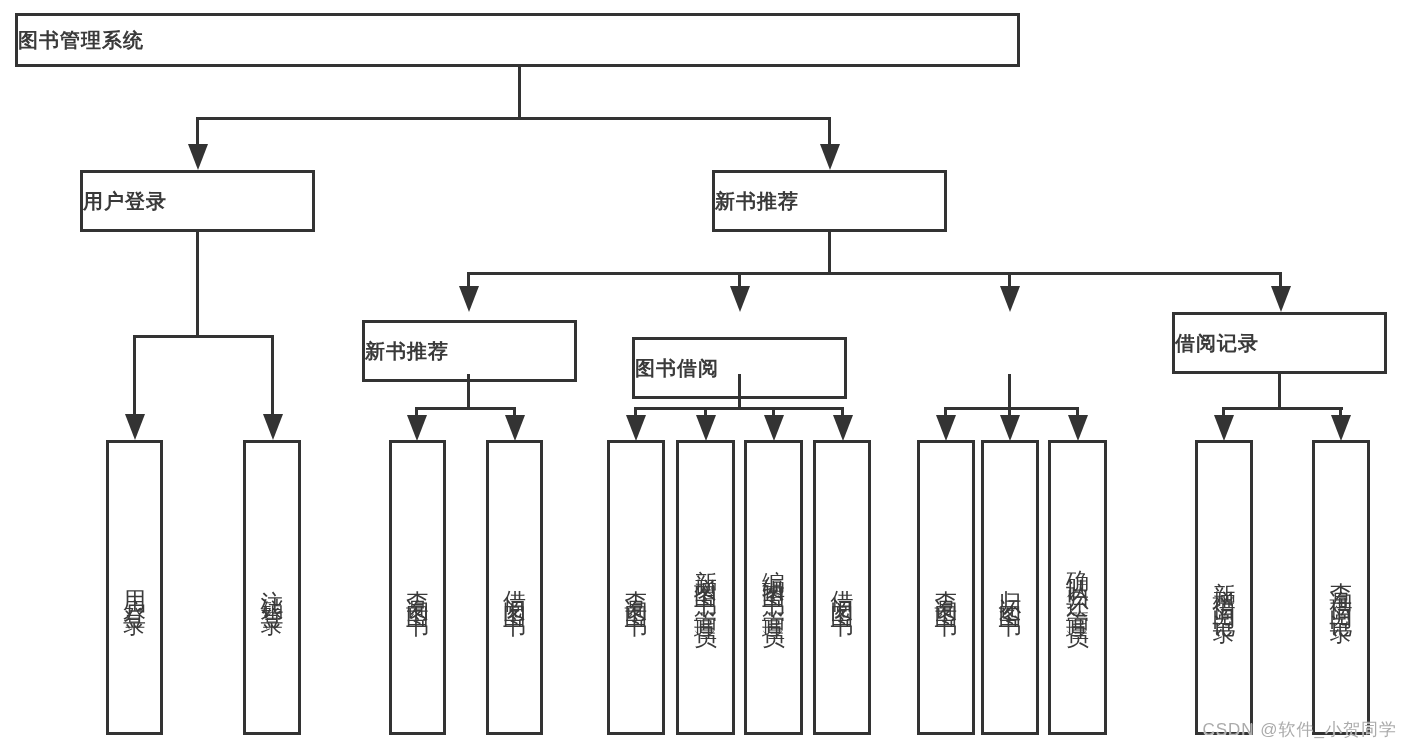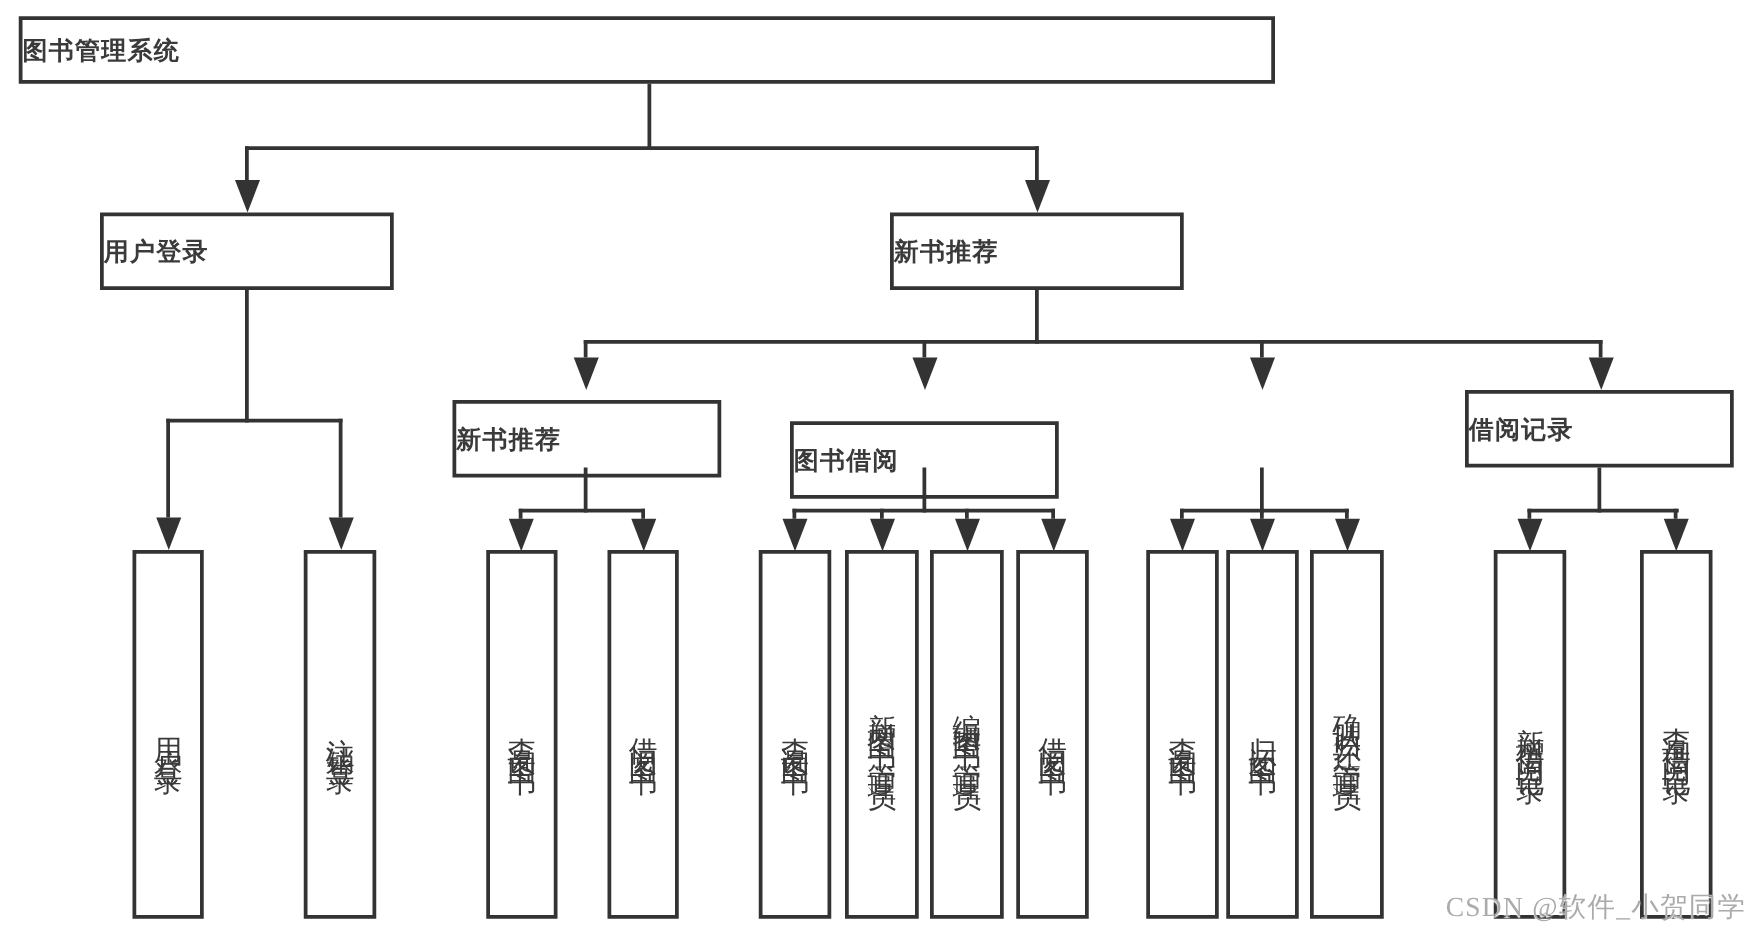--- a/index.html
+++ b/index.html
@@ -55,26 +55,25 @@
     top:100%; left:50%;
     transform:translateX(-50%);
     width:0; height:0;
     border-style:solid;
     border-width:26px 10px 0 10px;
     border-color:var(--line) transparent transparent transparent;
   }
   .watermark{
     position:absolute;
     right:8px; bottom:6px;
-    font-size:22px;
+    font-size:17px;
     color:var(--wm);
     letter-spacing:1px;
     text-shadow:0 1px 1px #ffffff;
     white-space:nowrap;
-    font-family:Liberation Serif, serif;
   }
 </style>
 </head>
 <body>
 
 <div class="canvas">
 
   <div class="node" style="left:15px; top:13px; width:1005px; height:54px;">
     <span>图书管理系统</span>
   </div>

